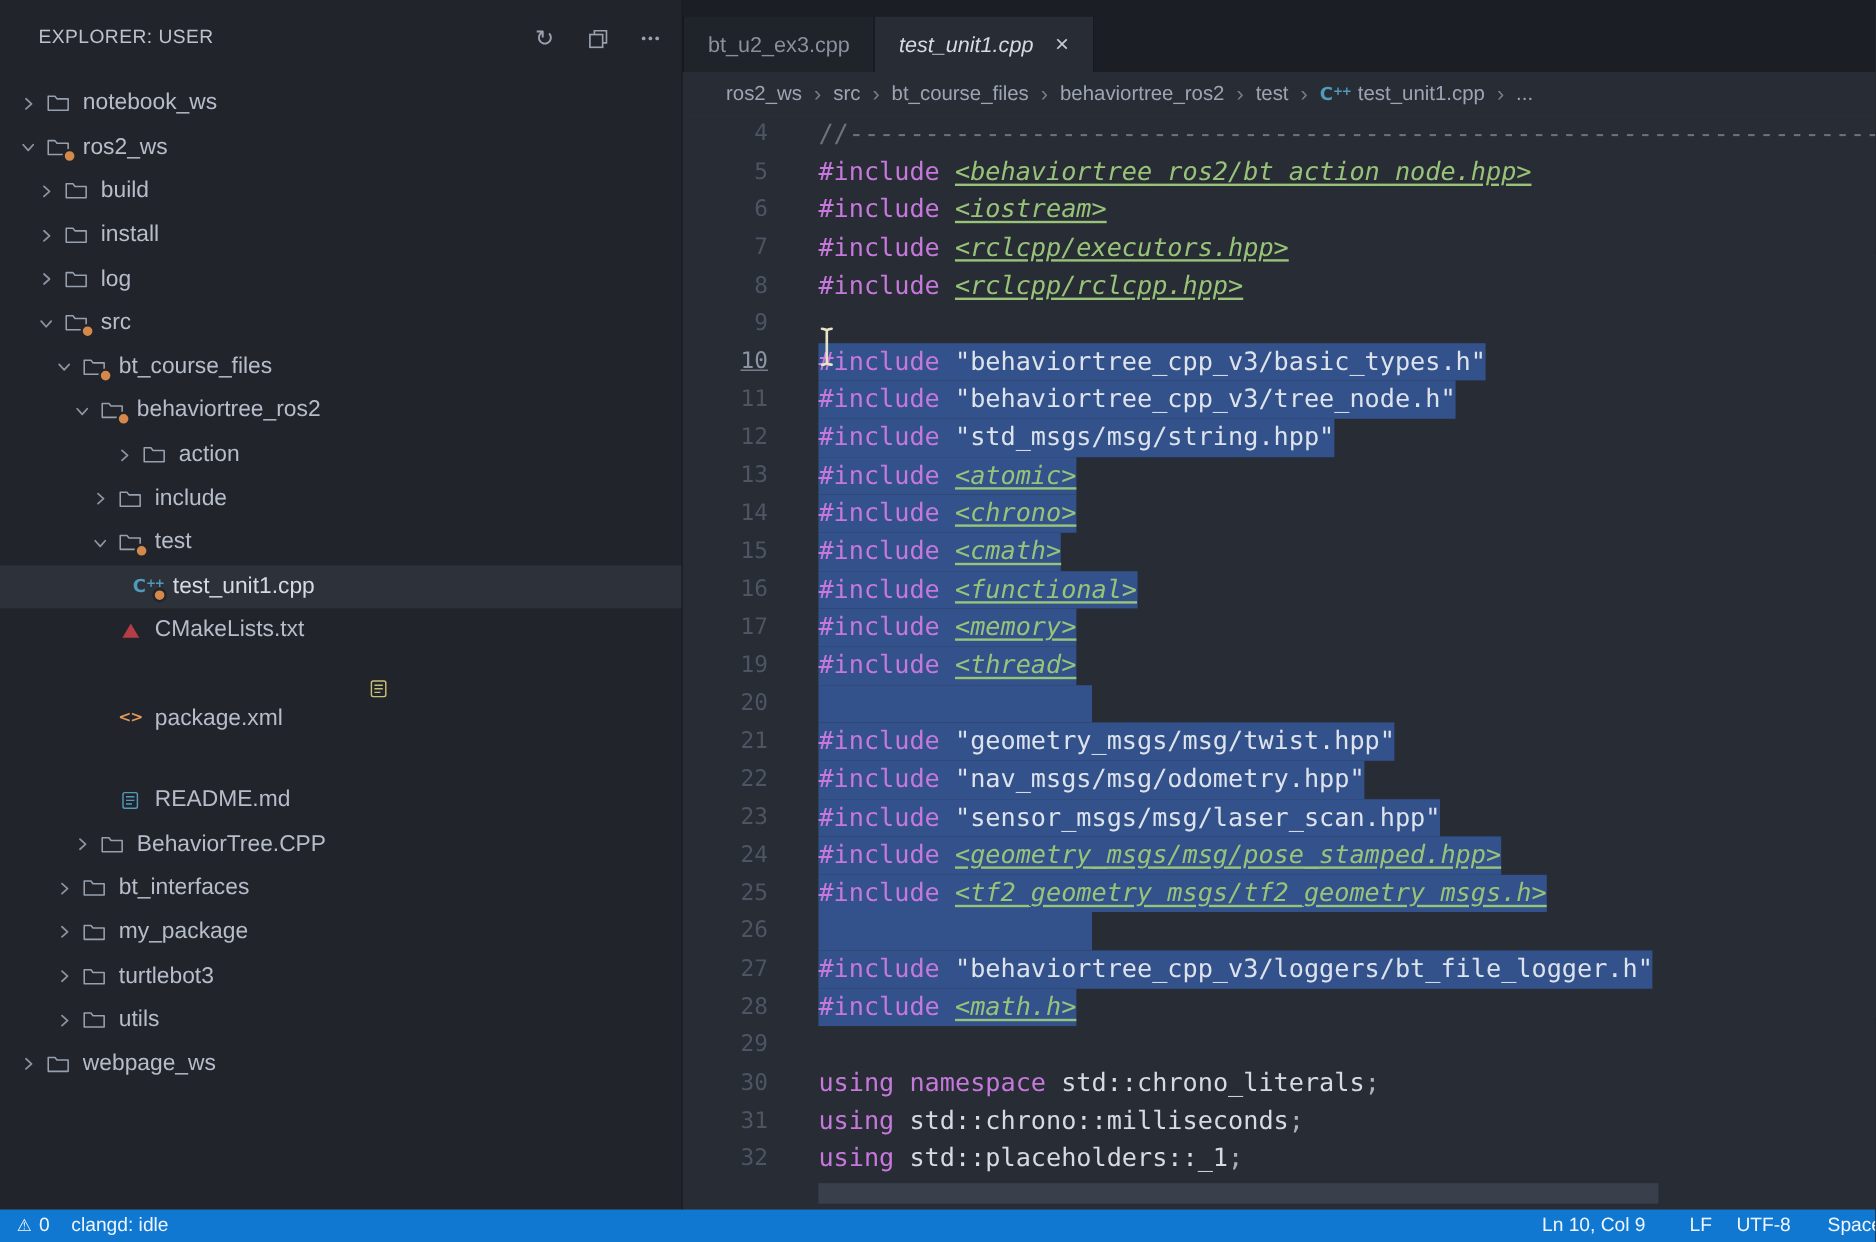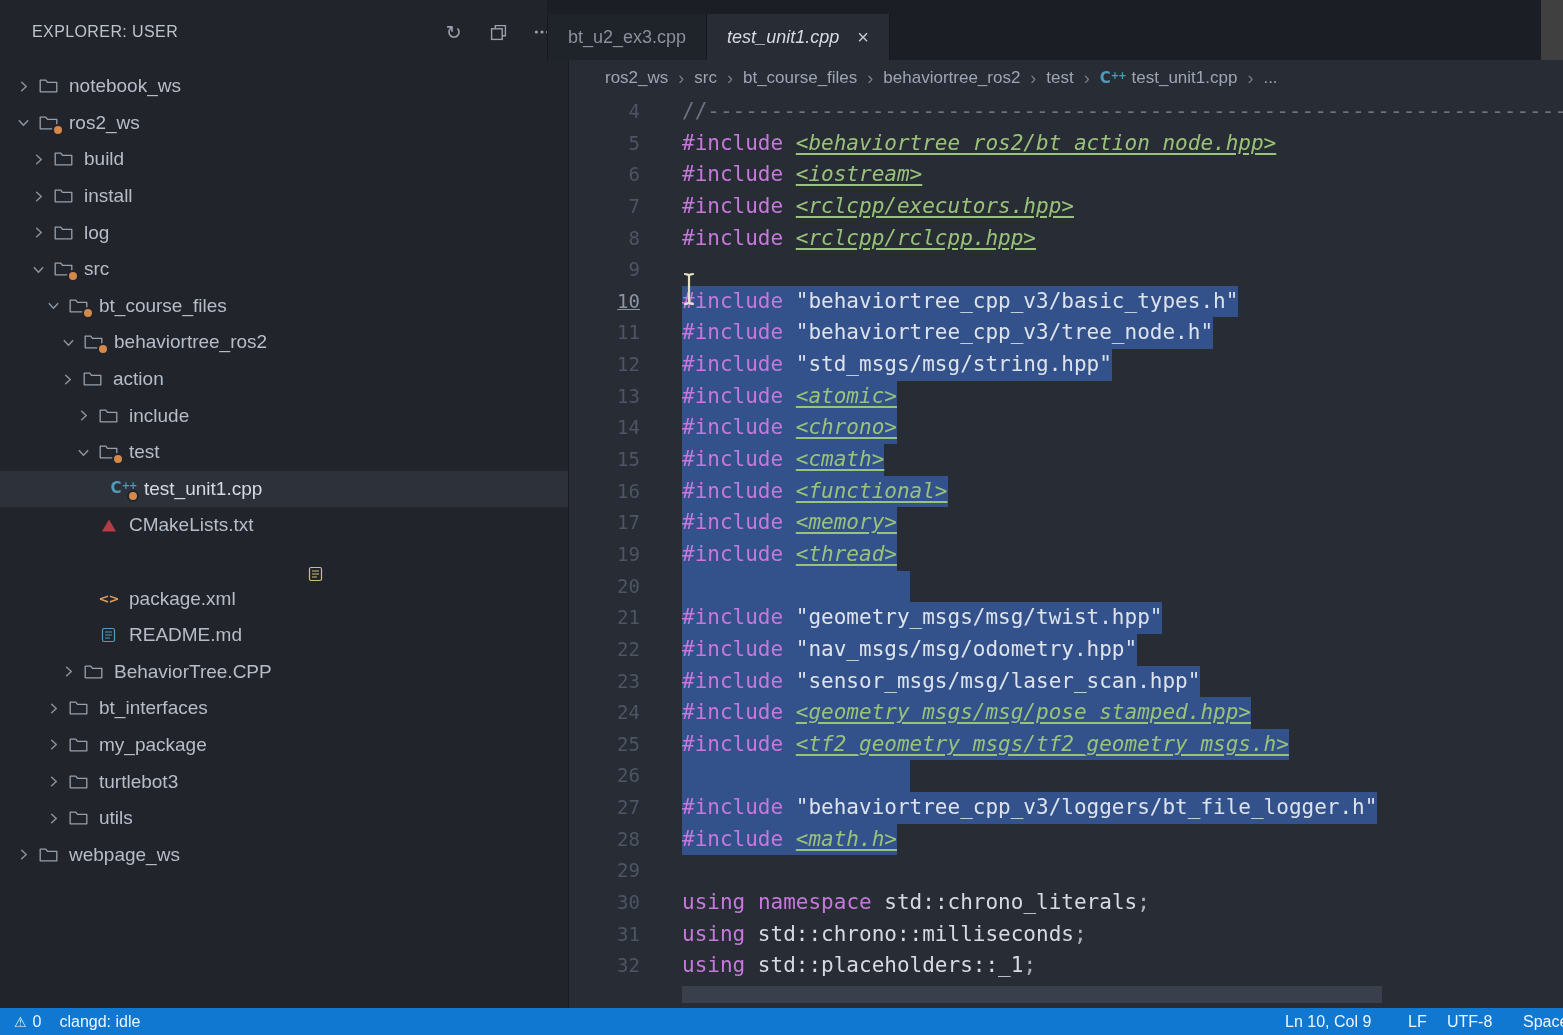--- a/index.html
+++ b/index.html
@@ -17,21 +17,21 @@
   .tree-row.selected{background:#2c313a;color:#d7dae0;}
   .chev{width:22px;height:20px;display:inline-flex;align-items:center;justify-content:center;color:#8b93a0;flex:none;margin-right:3px;}
   .icon-wrap{width:23px;height:20px;position:relative;display:inline-flex;align-items:center;justify-content:center;flex:none;margin-right:9px;}
   .dot{position:absolute;right:-4px;bottom:-3px;width:8px;height:8px;border-radius:50%;background:#d4884a;border:2px solid #21252b;}
   .tree-label{overflow:hidden;text-overflow:ellipsis;}
   .cpp-ic{color:#519aba;font-weight:700;font-size:15px;font-family:"DejaVu Sans",sans-serif;line-height:1;}
   .cpp-ic>span{font-size:10px;vertical-align:4px;letter-spacing:-1px;}
   .xml-ic{color:#e2995c;font-weight:700;font-size:13px;letter-spacing:-1px;font-family:"DejaVu Sans",sans-serif;}
 
   
-  .tabbar{position:absolute;left:547px;top:0;width:994px;height:60px;background:#1b1e24;display:flex;align-items:flex-end;}
+  .tabbar{position:absolute;left:569px;top:0;width:994px;height:60px;background:#1b1e24;display:flex;align-items:flex-end;}
   .tab{height:46px;display:flex;align-items:center;padding:0 20px;font-size:18px;color:#8a919d;background:#1f232a;border-right:1px solid #15171c;cursor:pointer;white-space:nowrap;}
   .tab:first-child{border-left:1px solid #15171c;}
   .tab.active{background:#282c34;color:#d7dae0;}
   .tab.active .tab-label{font-style:italic;}
   .tab-close{margin-left:18px;font-size:20px;color:#c3c9d3;line-height:1;cursor:pointer;}
 
   
   .breadcrumbs{position:absolute;left:569px;top:60px;width:994px;height:36px;background:#282c34;display:flex;align-items:center;padding-left:36px;font-size:17px;color:#9da5b4;gap:10px;white-space:nowrap;overflow:hidden;}
   .crumb{display:inline-flex;align-items:center;gap:6px;cursor:pointer;}
   .crumb-sep{color:#767e8c;font-size:18px;}
@@ -189,21 +189,21 @@
             </svg>
           </span>
           <span class="icon-wrap">
             <svg width="19" height="16" viewBox="0 0 19 16">
               <path d="M1.2 2.2 h5.6 l1.7 2.2 h9.3 v9.4 h-16.6 z" fill="none" stroke="#97a0ad" stroke-width="1.3" stroke-linejoin="round"></path>
             </svg>
             <span class="dot"></span>
           </span>
           <span class="tree-label">behaviortree_ros2</span>
         </div>
-        <div class="tree-row" style="padding-left: 56px;">
+        <div class="tree-row" style="padding-left: 92px;">
           <span class="chev">
             <svg width="13" height="13" viewBox="0 0 14 14" style="">
               <path d="M5 2.5 L10 7 L5 11.5" fill="none" stroke="currentColor" stroke-width="1.6" stroke-linecap="round" stroke-linejoin="round"></path>
             </svg>
           </span>
           <span class="icon-wrap">
             <svg width="19" height="16" viewBox="0 0 19 16">
               <path d="M1.2 2.2 h5.6 l1.7 2.2 h9.3 v9.4 h-16.6 z" fill="none" stroke="#97a0ad" stroke-width="1.3" stroke-linejoin="round"></path>
             </svg>
           </span>
@@ -263,21 +263,21 @@
           </span>
           <span class="tree-label">LICENSE</span>
         </div>
         <div class="tree-row" style="padding-left: 72px;">
           <span class="chev"></span>
           <span class="icon-wrap">
             <span class="xml-ic">&lt;&gt;</span>
           </span>
           <span class="tree-label">package.xml</span>
         </div>
-        <div class="tree-row" style="padding-left: 72px;">
+        <div class="tree-row" style="padding-left: 72px; margin-top: 32px;">
           <span class="chev"></span>
           <span class="icon-wrap">
             <svg width="15" height="16" viewBox="0 0 15 16">
               <rect x="1.5" y="1.5" width="12" height="13" rx="1.5" fill="none" stroke="#519aba" stroke-width="1.2"></rect>
               <path d="M4 5h7M4 8h7M4 11h5" stroke="#519aba" stroke-width="1.2"></path>
             </svg>
           </span>
           <span class="tree-label">README.md</span>
         </div>
         <div class="tree-row" style="padding-left: 57px;">

